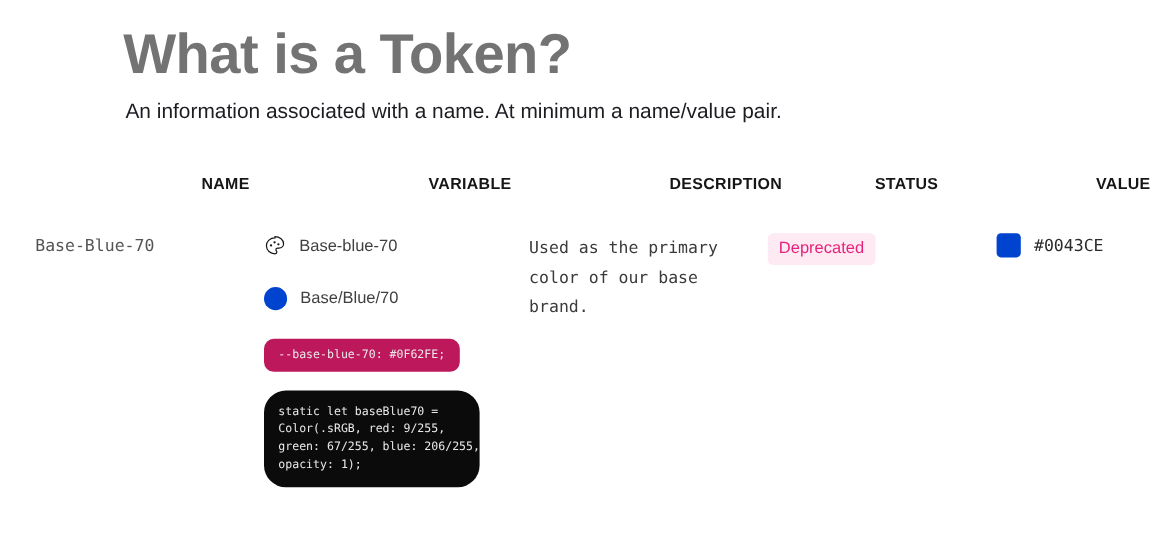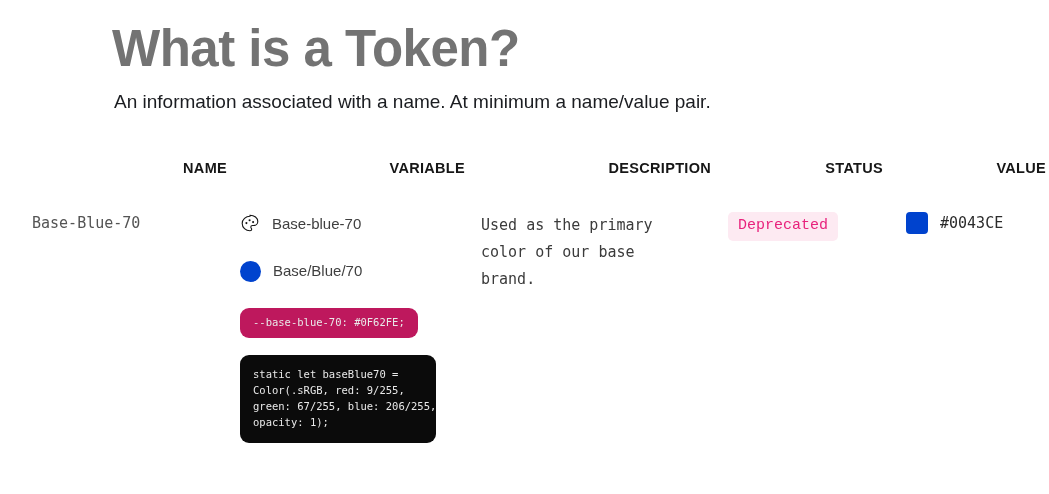--- a/index.html
+++ b/index.html
@@ -54,21 +54,21 @@
     position: relative;
     width: 1049px;
   }
   .cell {
     position: absolute;
     top: 0;
   }
   .col-name     { left: 32px;  width: 195px; }
   .col-variable { left: 240px; width: 225px; }
   .col-desc     { left: 481px; width: 230px; }
-  .col-status   { left: 728px; width: 155px; }
+  .col-status   { left: 698px; width: 155px; }
   .col-value    { left: 906px; width: 140px; }
 
   .header-row { height: 30px; }
   .col-header {
     font-family: "Liberation Sans", sans-serif;
     font-size: 14.5px;
     font-weight: 700;
     letter-spacing: 0.3px;
     color: #161616;
     white-space: nowrap;
@@ -130,42 +130,42 @@
     font-size: 10.5px;
     line-height: 13px;
     white-space: nowrap;
     margin-top: 2px;
   }
   .code-block {
     display: block;
     width: 170px;
     background: #0b0b0b;
     color: #e9e9e9;
-    border-radius: 9px;
+    border-radius: 20px;
     padding: 11px 13px 13px 13px;
     font-size: 10.5px;
     line-height: 16px;
     margin-top: 17px;
   }
   .code-line { white-space: nowrap; display: block; }
 
   
   .desc-text {
     font-size: 15px;
     color: #3b3b3b;
     line-height: 27px;
     width: 215px;
   }
 
   
   .status-badge {
     display: inline-block;
     background: #fdeaf2;
     color: #e8227c;
-    font-family: Liberation Mono, monospace;
+    font-family: Liberation Sans, sans-serif;
     font-size: 15px;
     line-height: 18px;
     padding: 5px 10px 6px 10px;
     border-radius: 5px;
     white-space: nowrap;
   }
 
   
   .value-wrap {
     display: flex;

